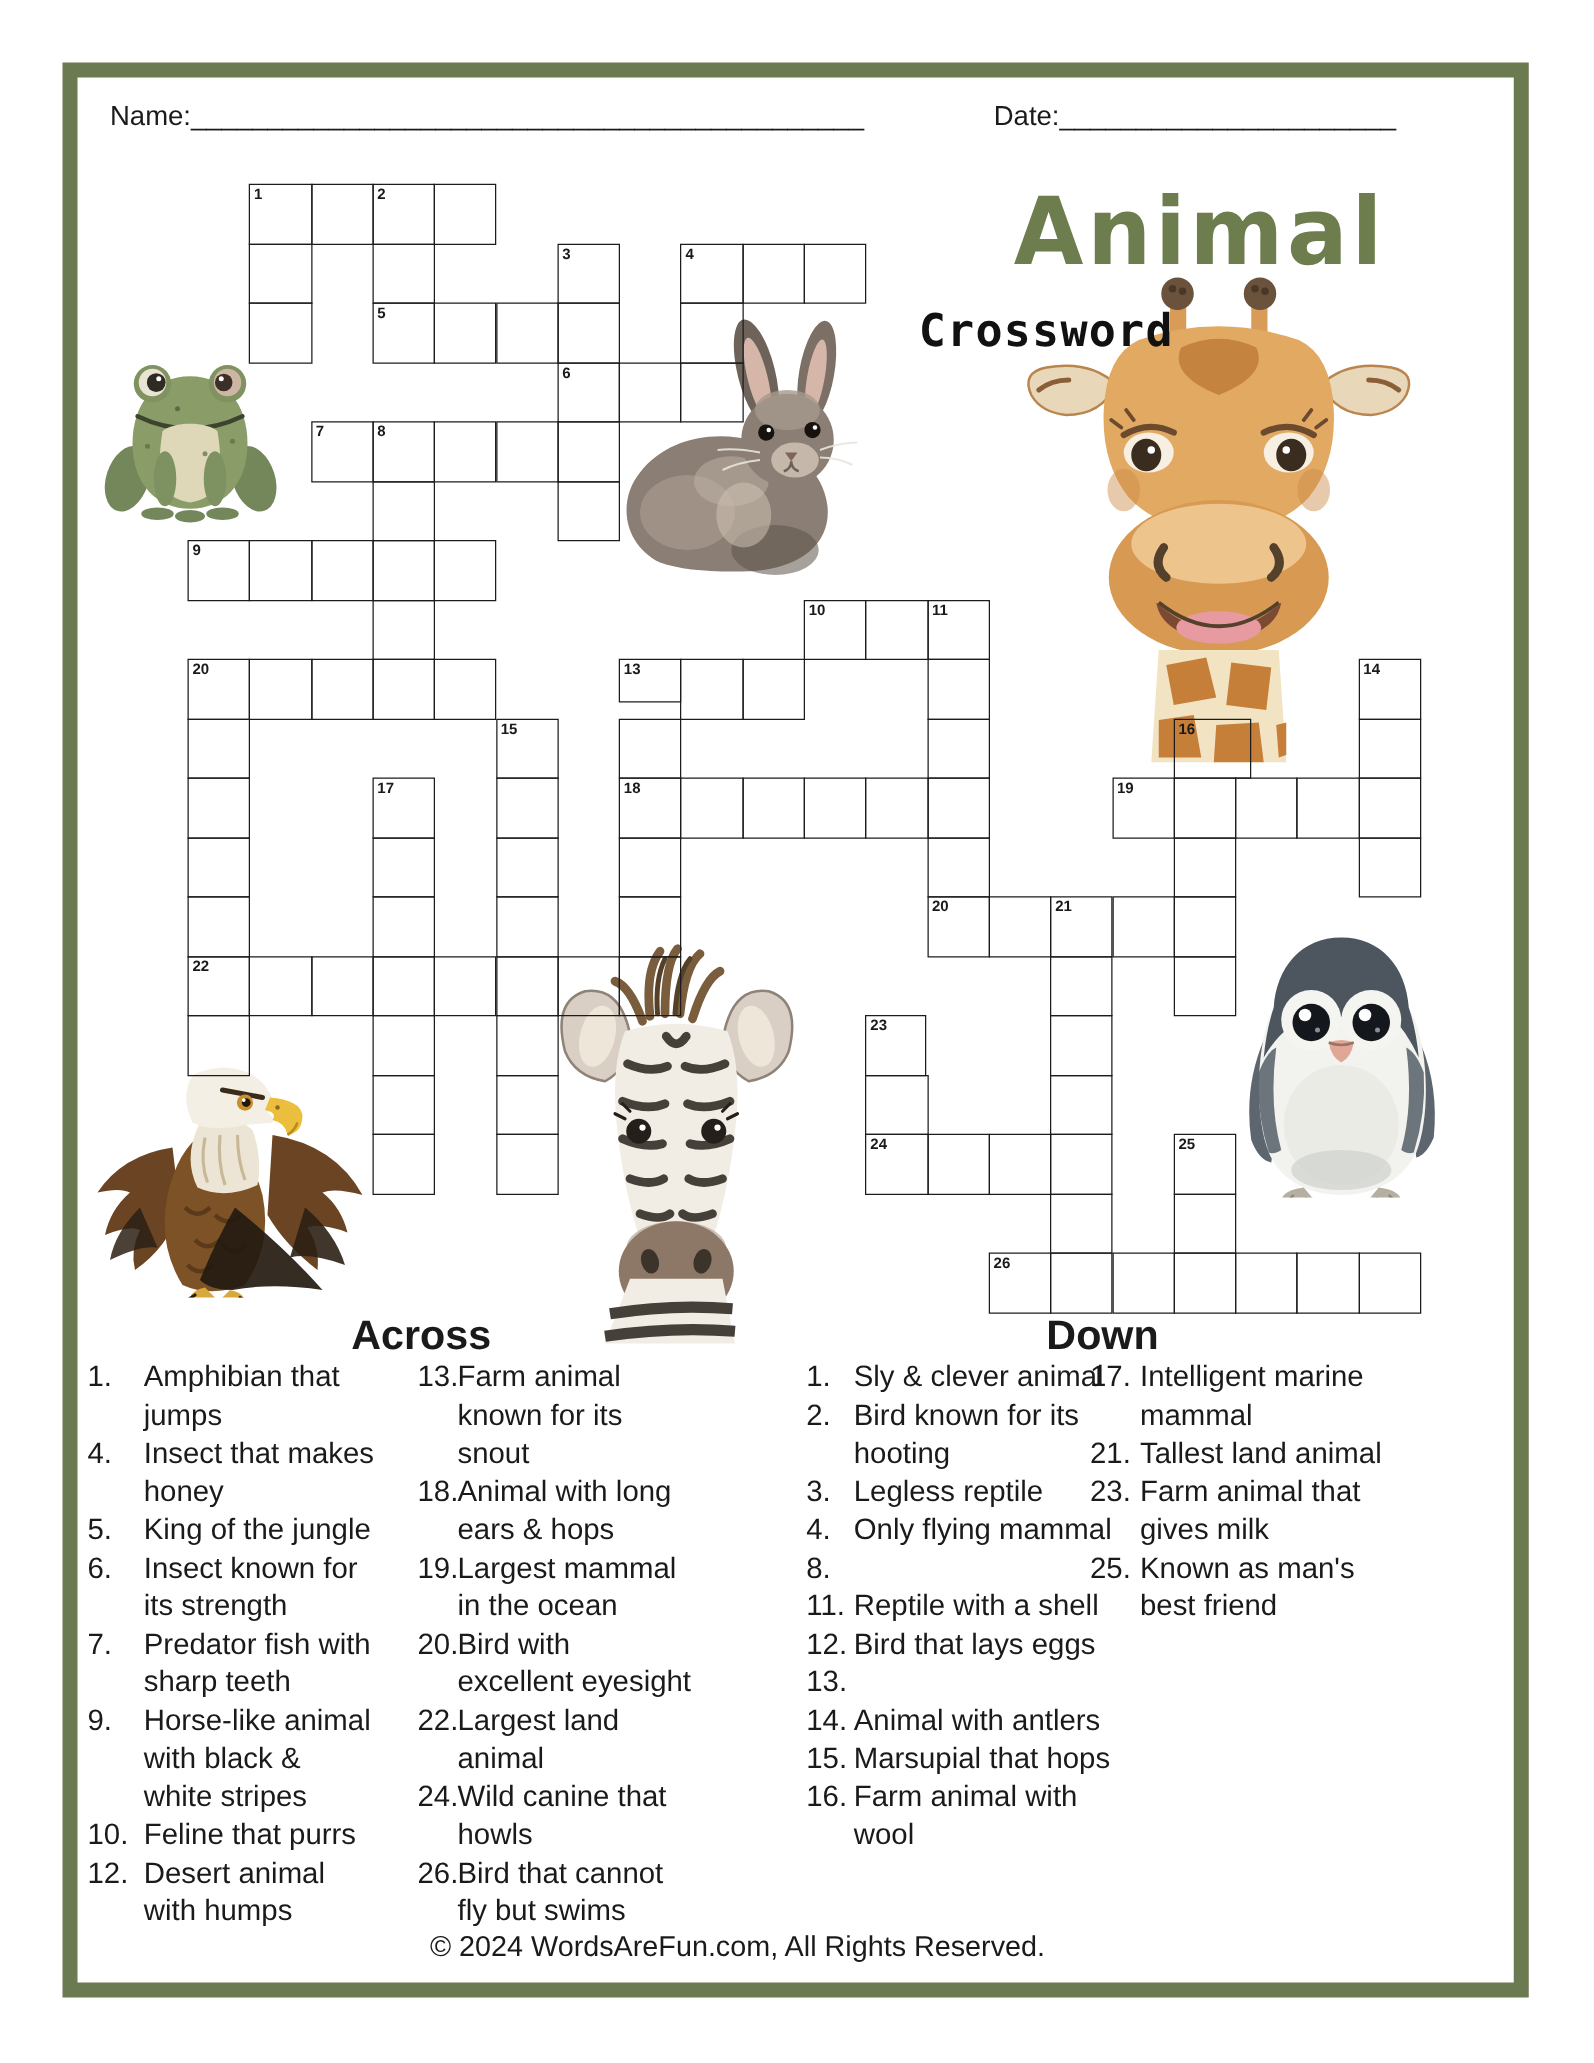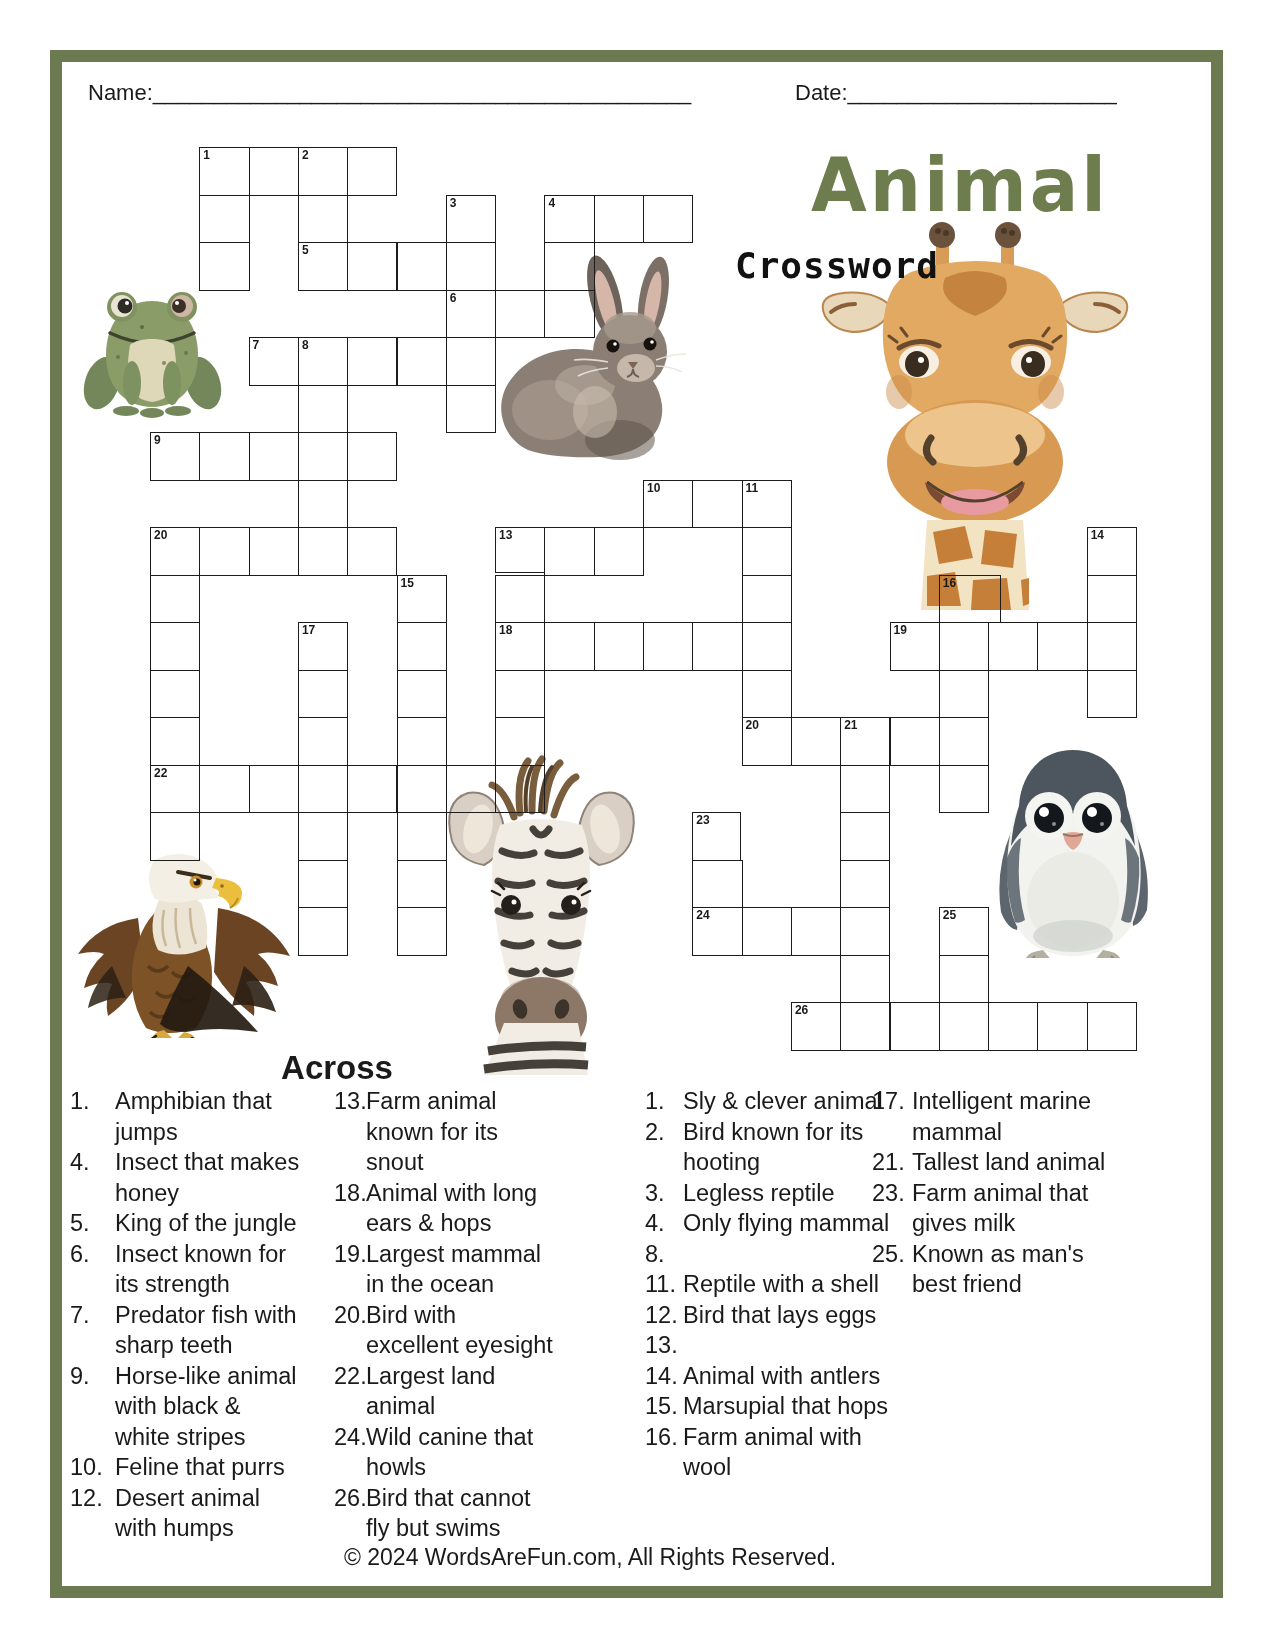--- a/index.html
+++ b/index.html
@@ -277,21 +277,21 @@
       <div class="cell" style="left: 98.6px; top: 380px; width: 50.3px; height: 48.5px;"></div>
       <div class="cell" style="left: 197.2px; top: 380px; width: 50.3px; height: 48.5px;"></div>
       <div class="cell" style="left: 0px; top: 427.5px; width: 50.3px; height: 48.5px;"></div>
       <div class="cell" style="left: 0px; top: 475px; width: 50.3px; height: 48.5px;"></div>
       <div class="cell" style="left: 0px; top: 522.5px; width: 50.3px; height: 48.5px;"></div>
       <div class="cell" style="left: 0px; top: 570px; width: 50.3px; height: 48.5px;"></div>
       <div class="cell" style="left: 0px; top: 617.5px; width: 50.3px; height: 48.5px;">
         <span class="cnum-grid">22</span>
       </div>
       <div class="cell" style="left: 0px; top: 665px; width: 50.3px; height: 48.5px;"></div>
-      <div class="cell" style="left: 345.1px; top: 380px; width: 50.3px; height: 46px;">
+      <div class="cell" style="left: 345.1px; top: 380px; width: 50.3px; height: 35px;">
         <span class="cnum-grid">13</span>
       </div>
       <div class="cell" style="left: 394.4px; top: 380px; width: 50.3px; height: 48.5px;"></div>
       <div class="cell" style="left: 443.7px; top: 380px; width: 50.3px; height: 48.5px;"></div>
       <div class="cell" style="left: 345.1px; top: 427.5px; width: 50.3px; height: 48.5px;"></div>
       <div class="cell" style="left: 345.1px; top: 475px; width: 50.3px; height: 48.5px;">
         <span class="cnum-grid">18</span>
       </div>
       <div class="cell" style="left: 345.1px; top: 522.5px; width: 50.3px; height: 48.5px;"></div>
       <div class="cell" style="left: 345.1px; top: 570px; width: 50.3px; height: 48.5px;"></div>
@@ -369,20 +369,21 @@
       <div class="cell" style="left: 640.9px; top: 855px; width: 50.3px; height: 48.5px;">
         <span class="cnum-grid">26</span>
       </div>
       <div class="cell" style="left: 739.5px; top: 855px; width: 50.3px; height: 48.5px;"></div>
       <div class="cell" style="left: 838.1px; top: 855px; width: 50.3px; height: 48.5px;"></div>
       <div class="cell" style="left: 887.4px; top: 855px; width: 50.3px; height: 48.5px;"></div>
       <div class="cell" style="left: 936.7px; top: 855px; width: 50.3px; height: 48.5px;"></div>
     </div>
 
   <div class="clue-header" style="left:212px;top:1049px;">Across</div>
+  <div class="clue-header" style="left:757px;top:1049px;">Down</div>
 
   <div class="clue-col" style="left:70px;width:250px;">
       <div class="clue">
         <span class="cnum" style="width: 45px;">1.</span>
         <span class="ctext">Amphibian that
 jumps</span>
       </div>
       <div class="clue">
         <span class="cnum" style="width: 45px;">4.</span>
         <span class="ctext">Insect that makes

